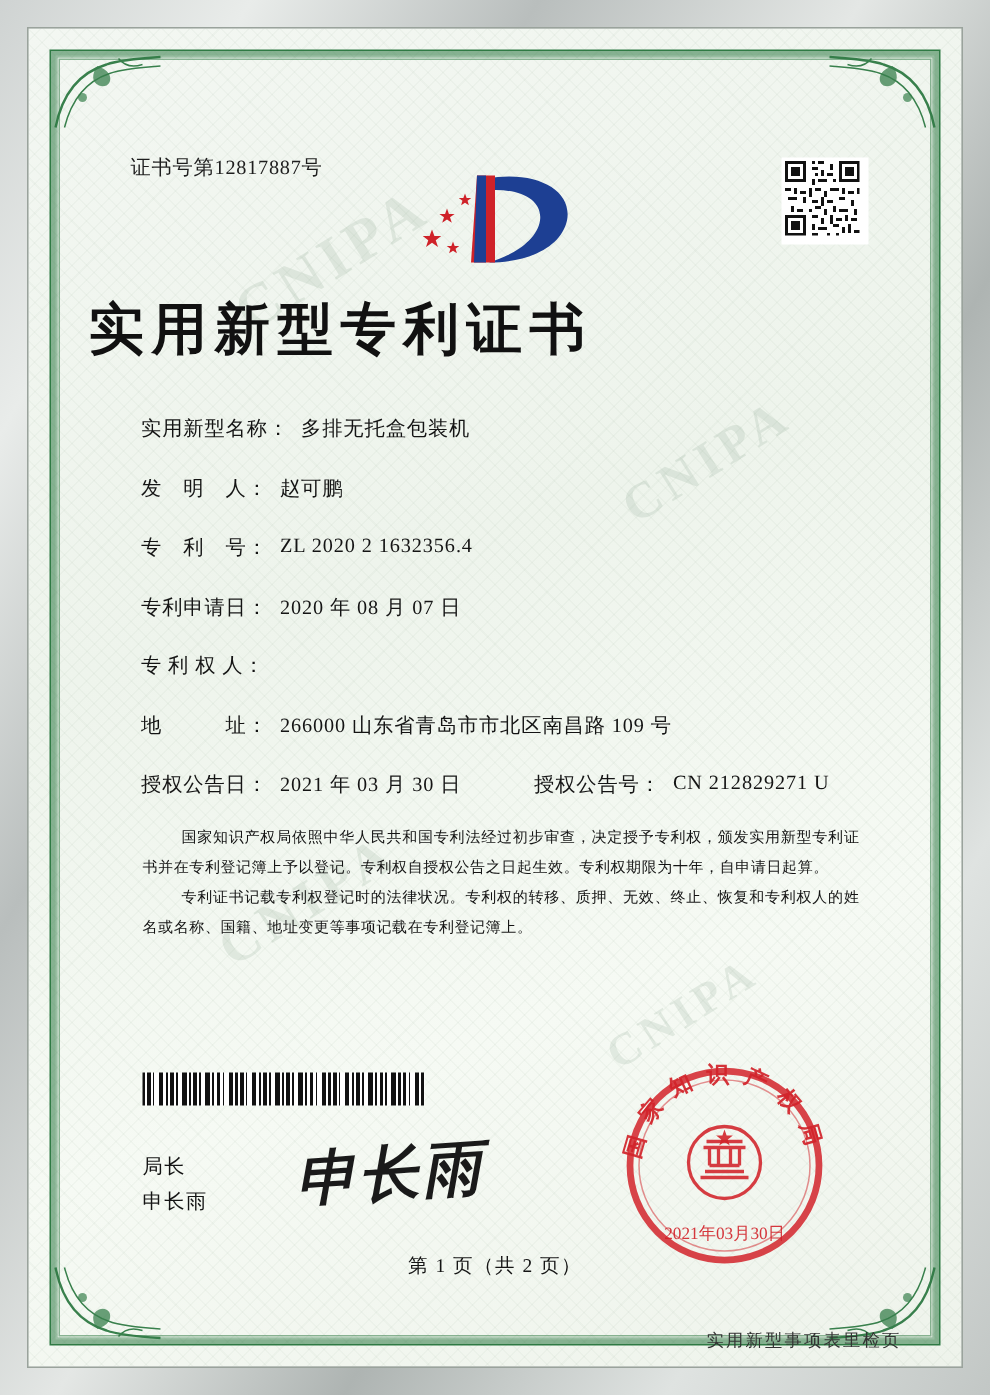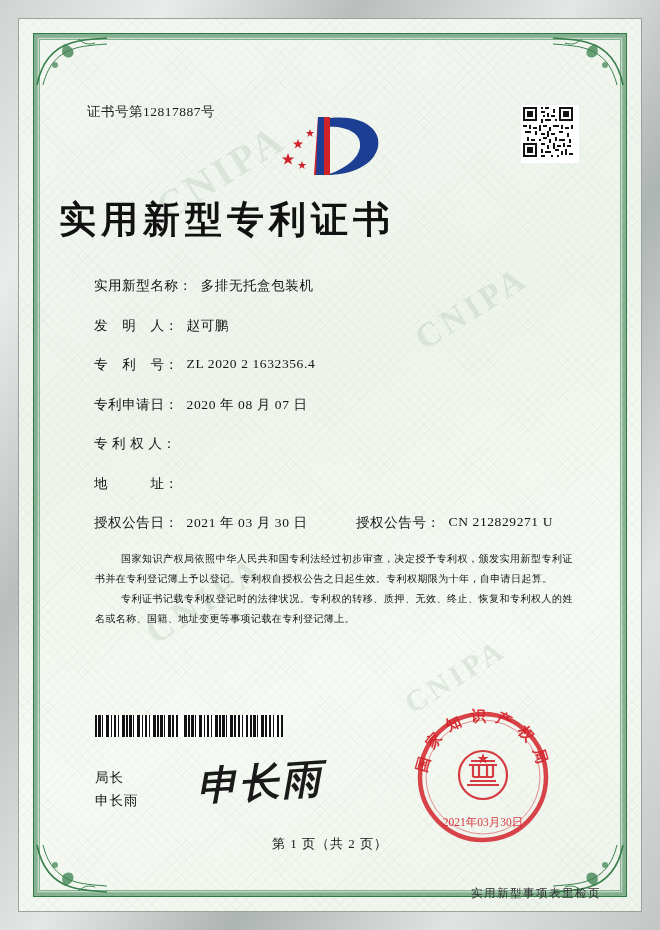--- a/index.html
+++ b/index.html
@@ -412,20 +412,21 @@
         </div>
         <div class="field-row">
           <span class="field-label">专利申请日：</span>
           <span class="field-value">2020 年 08 月 07 日</span>
         </div>
         <div class="field-row">
           <span class="field-label">专 利 权 人：</span>
         </div>
         <div class="field-row">
           <span class="field-label">地　　　址：</span>
+          <span class="field-value">266000  山东省青岛市市北区南昌路 109 号</span>
         </div>
 
         <div class="row-split">
           <span class="left">
             <span class="field-label">授权公告日：</span>
             <span class="field-value">2021 年 03 月 30 日</span>
           </span>
           <span class="right">
             <span class="field-label">授权公告号：</span>
             <span class="field-value">CN 212829271 U</span>

